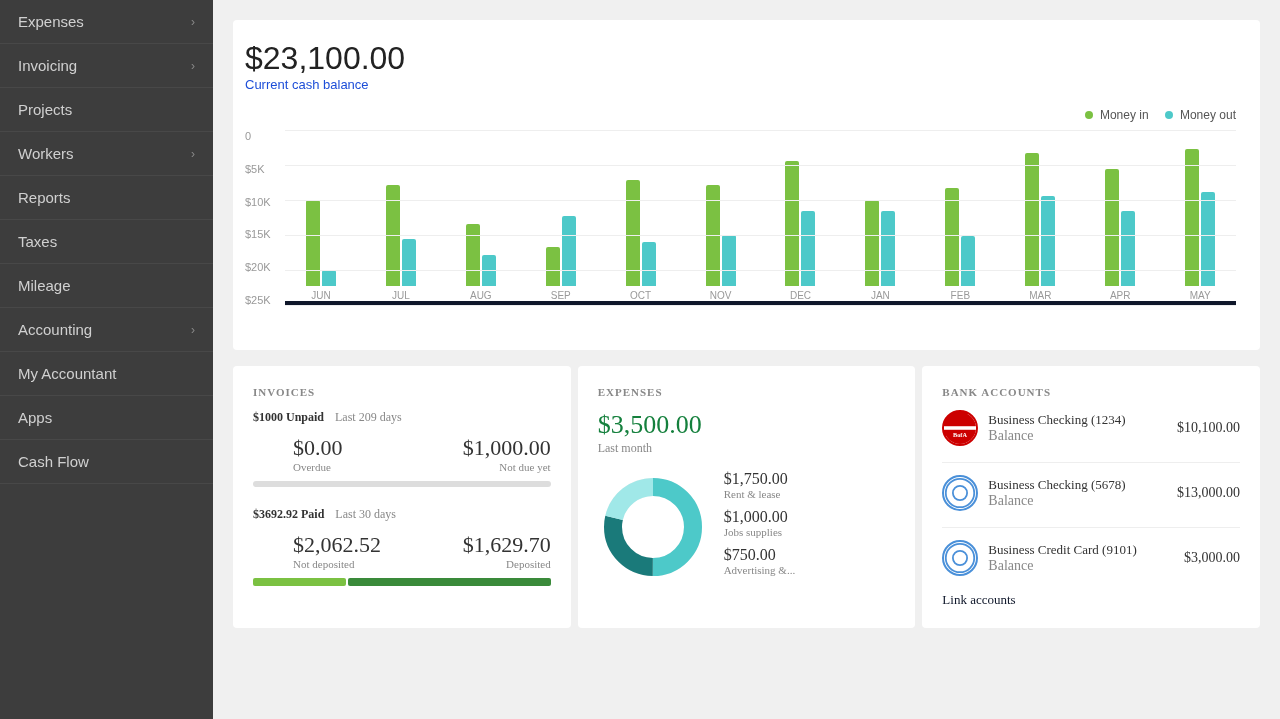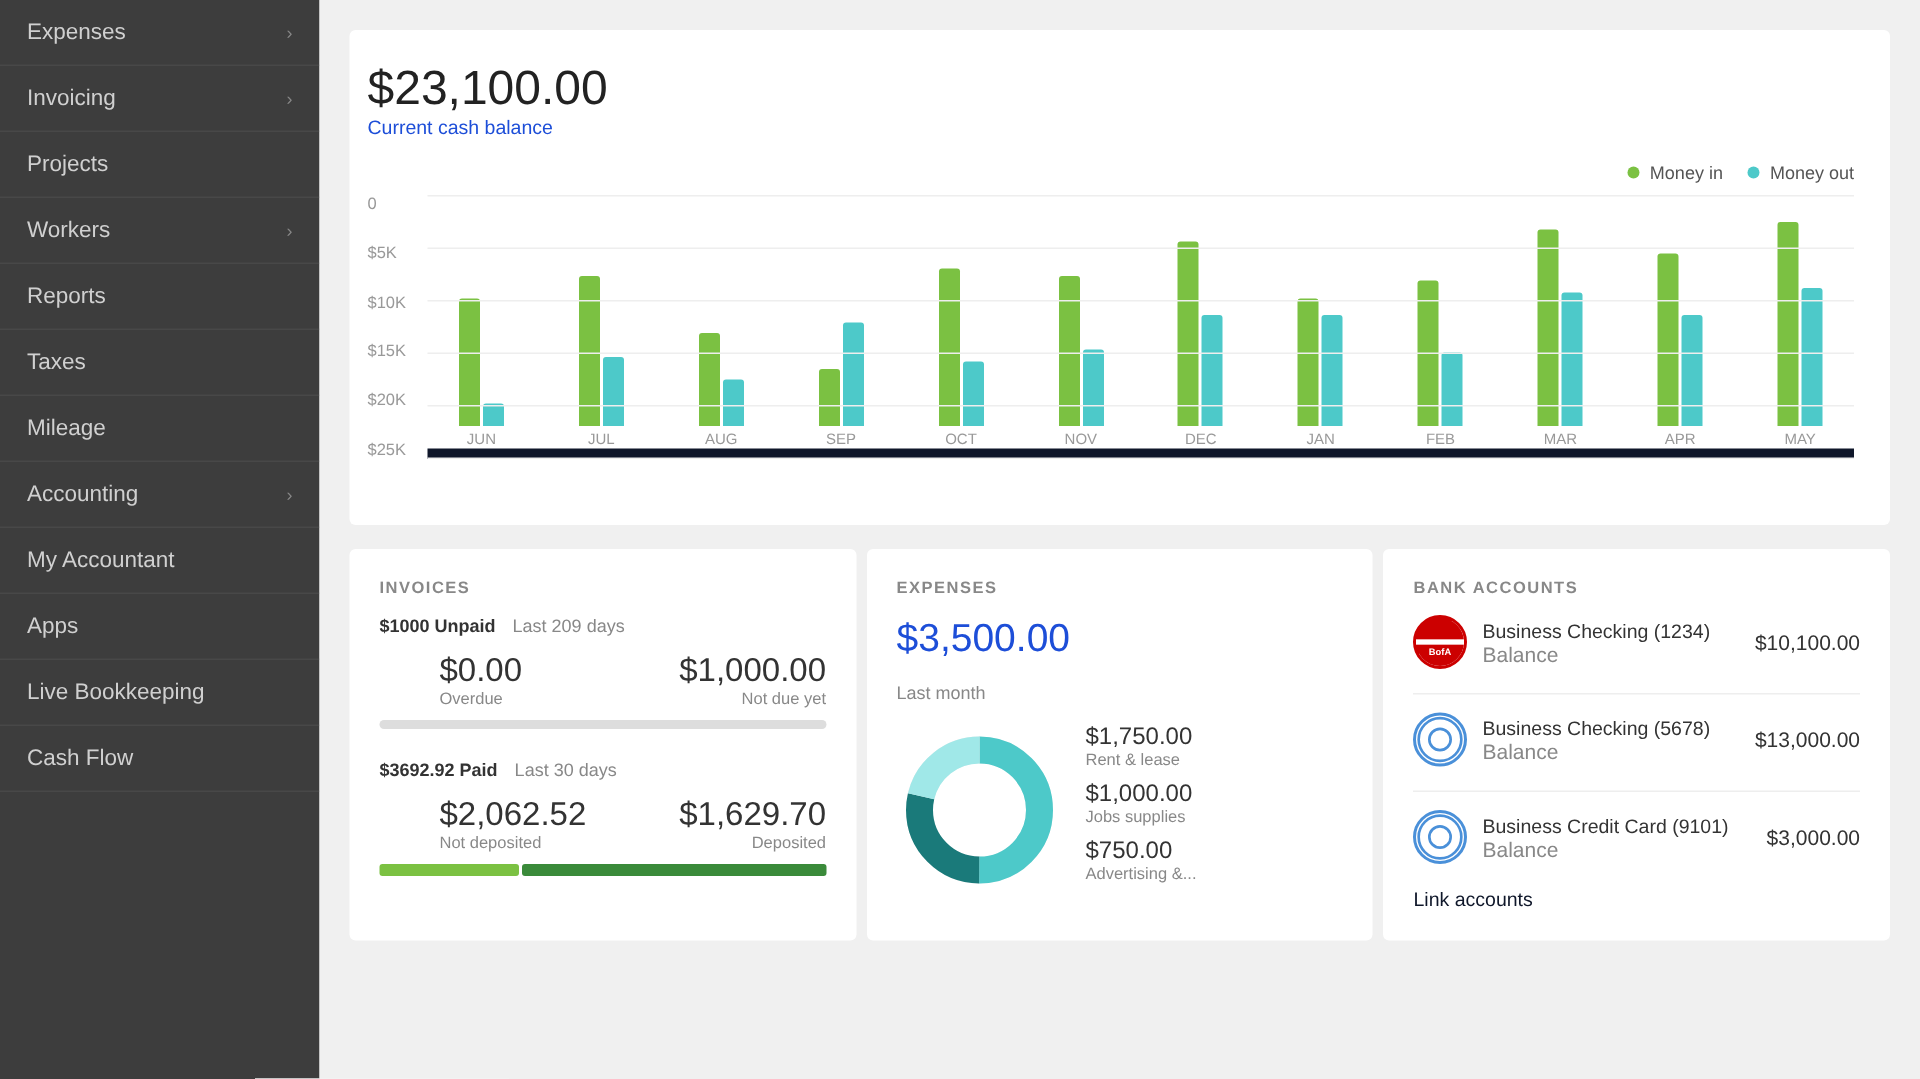--- a/index.html
+++ b/index.html
@@ -79,21 +79,21 @@
       flex-direction: column-reverse;
       justify-content: space-between;
       font-size: 11px;
       color: #999;
     }
     .chart-bars-container {
       display: flex;
       align-items: center;
       height: calc(100% - 24px);
       gap: 8px;
-      border-bottom: 7px solid #0f172a;
+      border-bottom: 5px solid #0f172a;
     }
     .chart-month {
       display: flex;
       flex-direction: column;
       align-items: center;
       flex: 1;
       height: 100%;
     }
     .chart-bars {
       display: flex;
@@ -125,20 +125,21 @@
     }
     .grid-line {
       border-top: 1px solid #eee;
       width: 100%;
     }
 
     
     .cards-row {
       display: flex;
       gap: 7px;
+      font-family: Liberation Serif, serif;
     }
     .card {
       background: #fff;
       border-radius: 4px;
       padding: 20px;
     }
     .card-invoices { flex: 1; }
     .card-expenses { flex: 1; }
     .card-bank { flex: 1; }
 
@@ -195,22 +196,22 @@
       height: 8px;
       background: #3a8a3a;
       border-radius: 2px;
       flex: 2.74;
     }
 
     
     .expenses-amount {
       font-size: 26px;
       font-weight: 300;
-      color: #1d4ed8;
-      margin-bottom: 14px;
+      color: #15803d;
+      margin-bottom: 1px;
     }
     .expenses-sublabel {
       font-size: 12px;
       color: #888;
       margin-bottom: 14px;
     }
     .expenses-chart-row {
       display: flex;
       align-items: center;
       gap: 16px;
@@ -302,23 +303,20 @@
       </div>
       <div class="sidebar-item">
         <span>Accounting</span>
         <span class="chevron">›</span>
       </div>
       <div class="sidebar-item">
         <span>My Accountant</span>
       </div>
       <div class="sidebar-item">
         <span>Apps</span>
-      </div>
-      <div class="sidebar-item">
-        <span>Live Bookkeeping</span>
       </div>
       <div class="sidebar-item">
         <span>Cash Flow</span>
       </div>
     </div>
 </nav>
 
 <main id="main">
 
   <div class="cash-balance-card">

